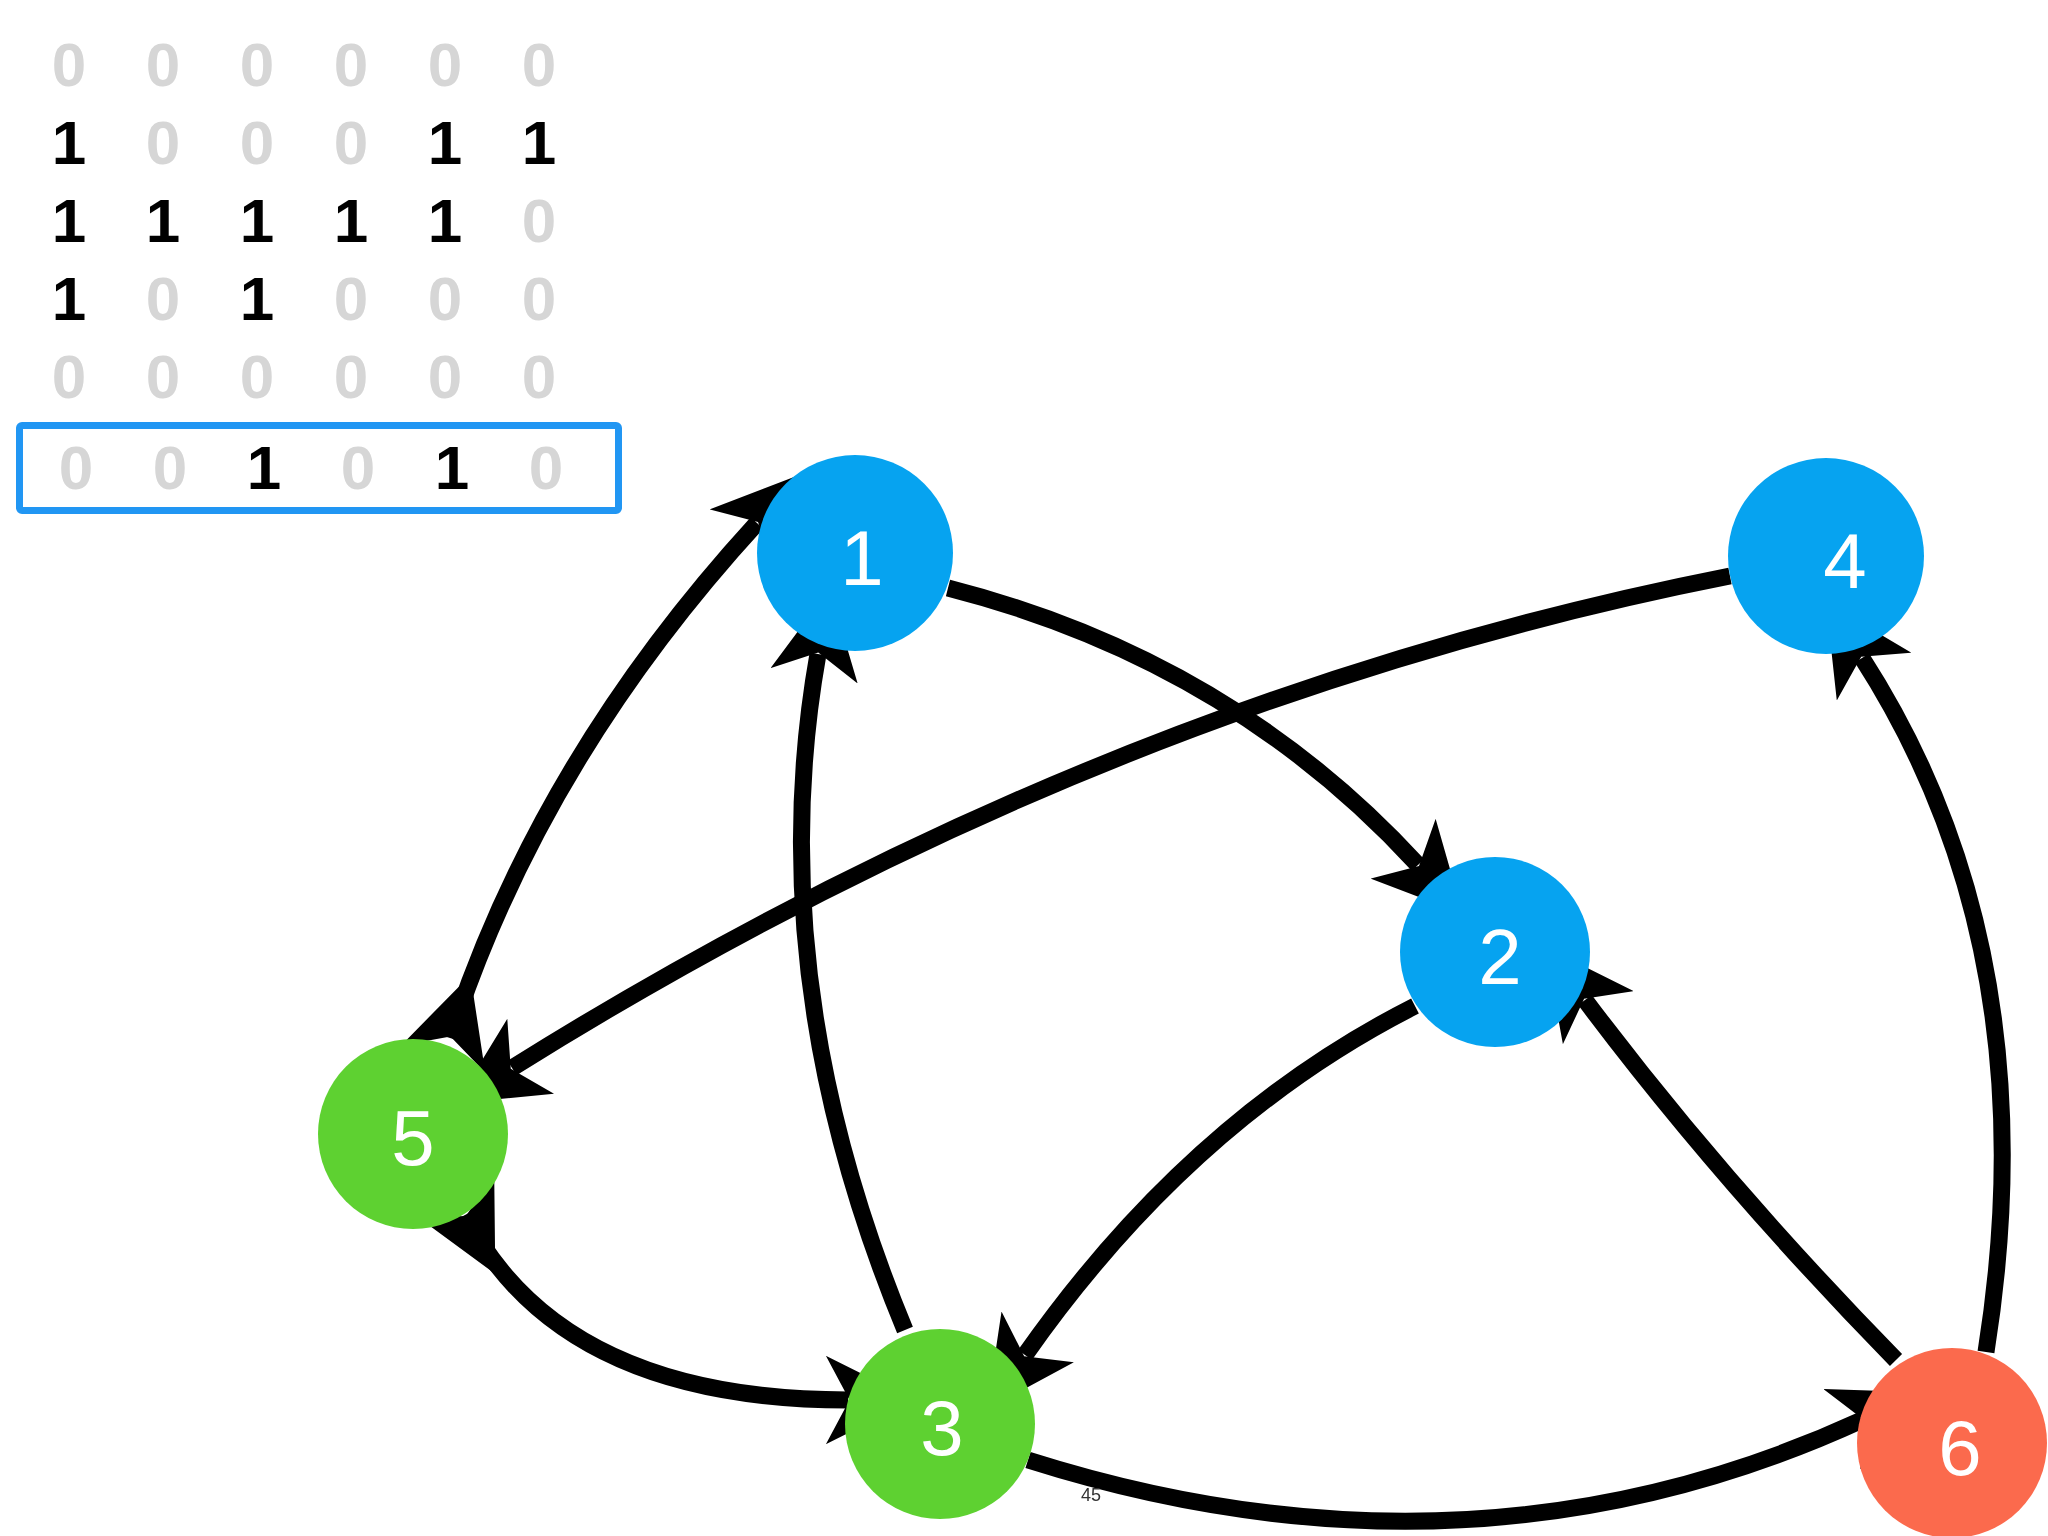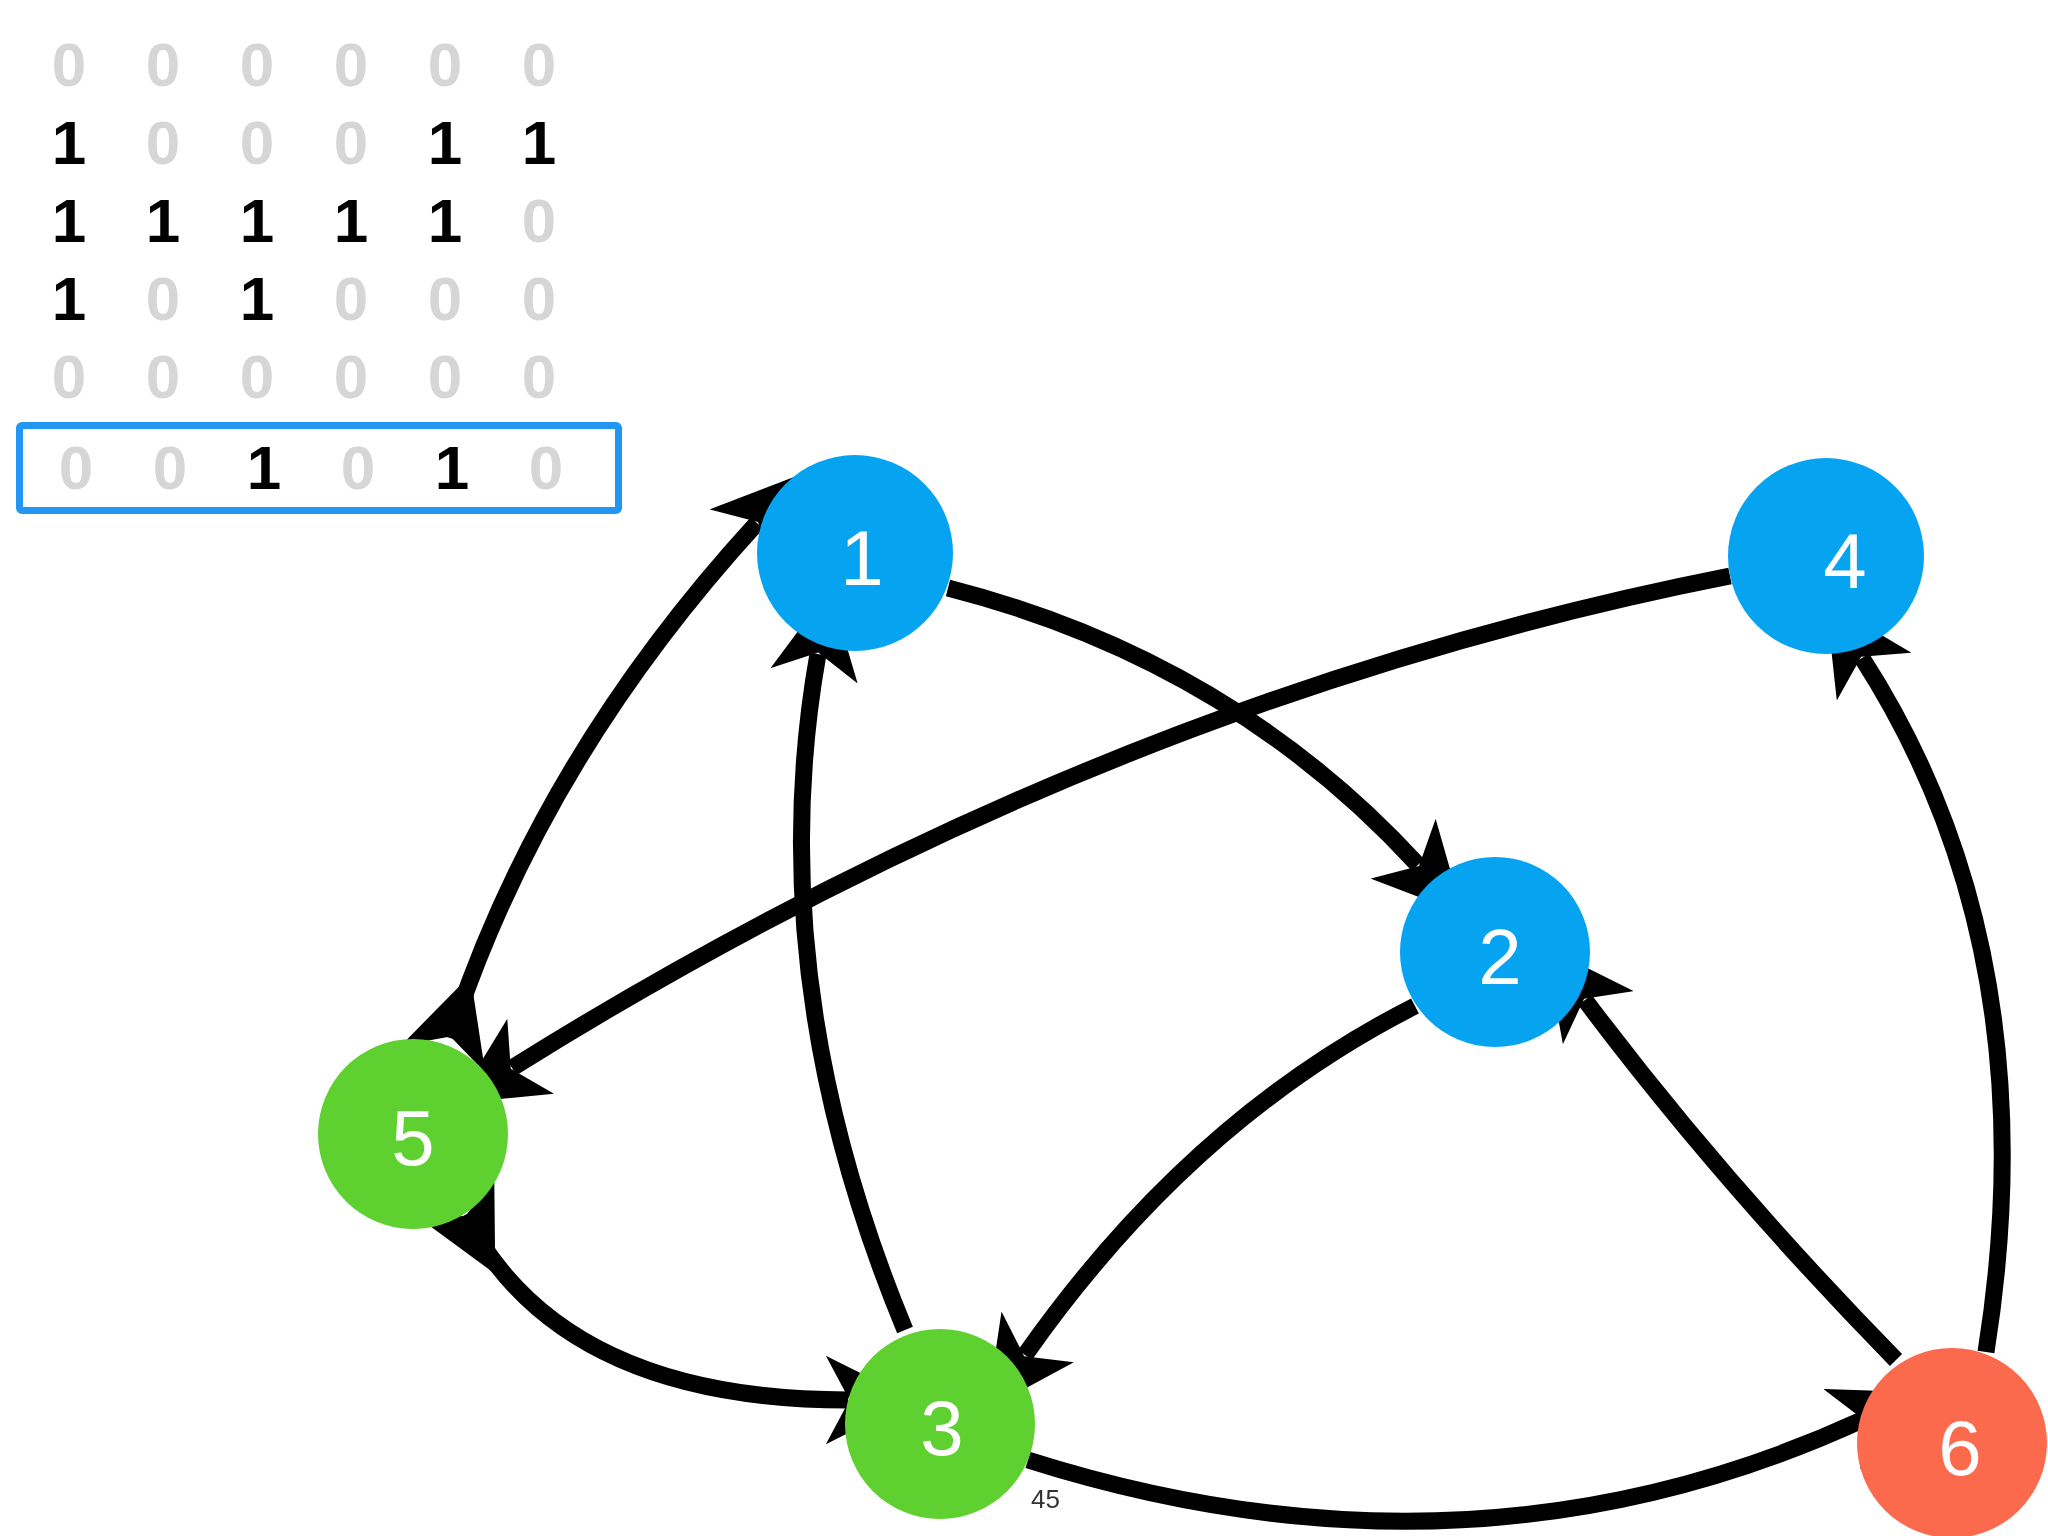--- a/index.html
+++ b/index.html
@@ -80,24 +80,24 @@
     font-family: "Liberation Sans", sans-serif;
     font-size: 78px;
     font-weight: 400;
     text-anchor: middle;
     dominant-baseline: central;
   }
 
   
   #page-number {
     position: absolute;
-    left: 1031px;
+    left: 1081px;
     top: 1486px;
     font-family: "Liberation Sans", sans-serif;
-    font-size: 26px;
+    font-size: 18px;
     color: #333333;
     line-height: 1;
   }
 </style>
 </head>
 <body>
 
 <div id="slide">
 
   <div id="matrix-panel">

